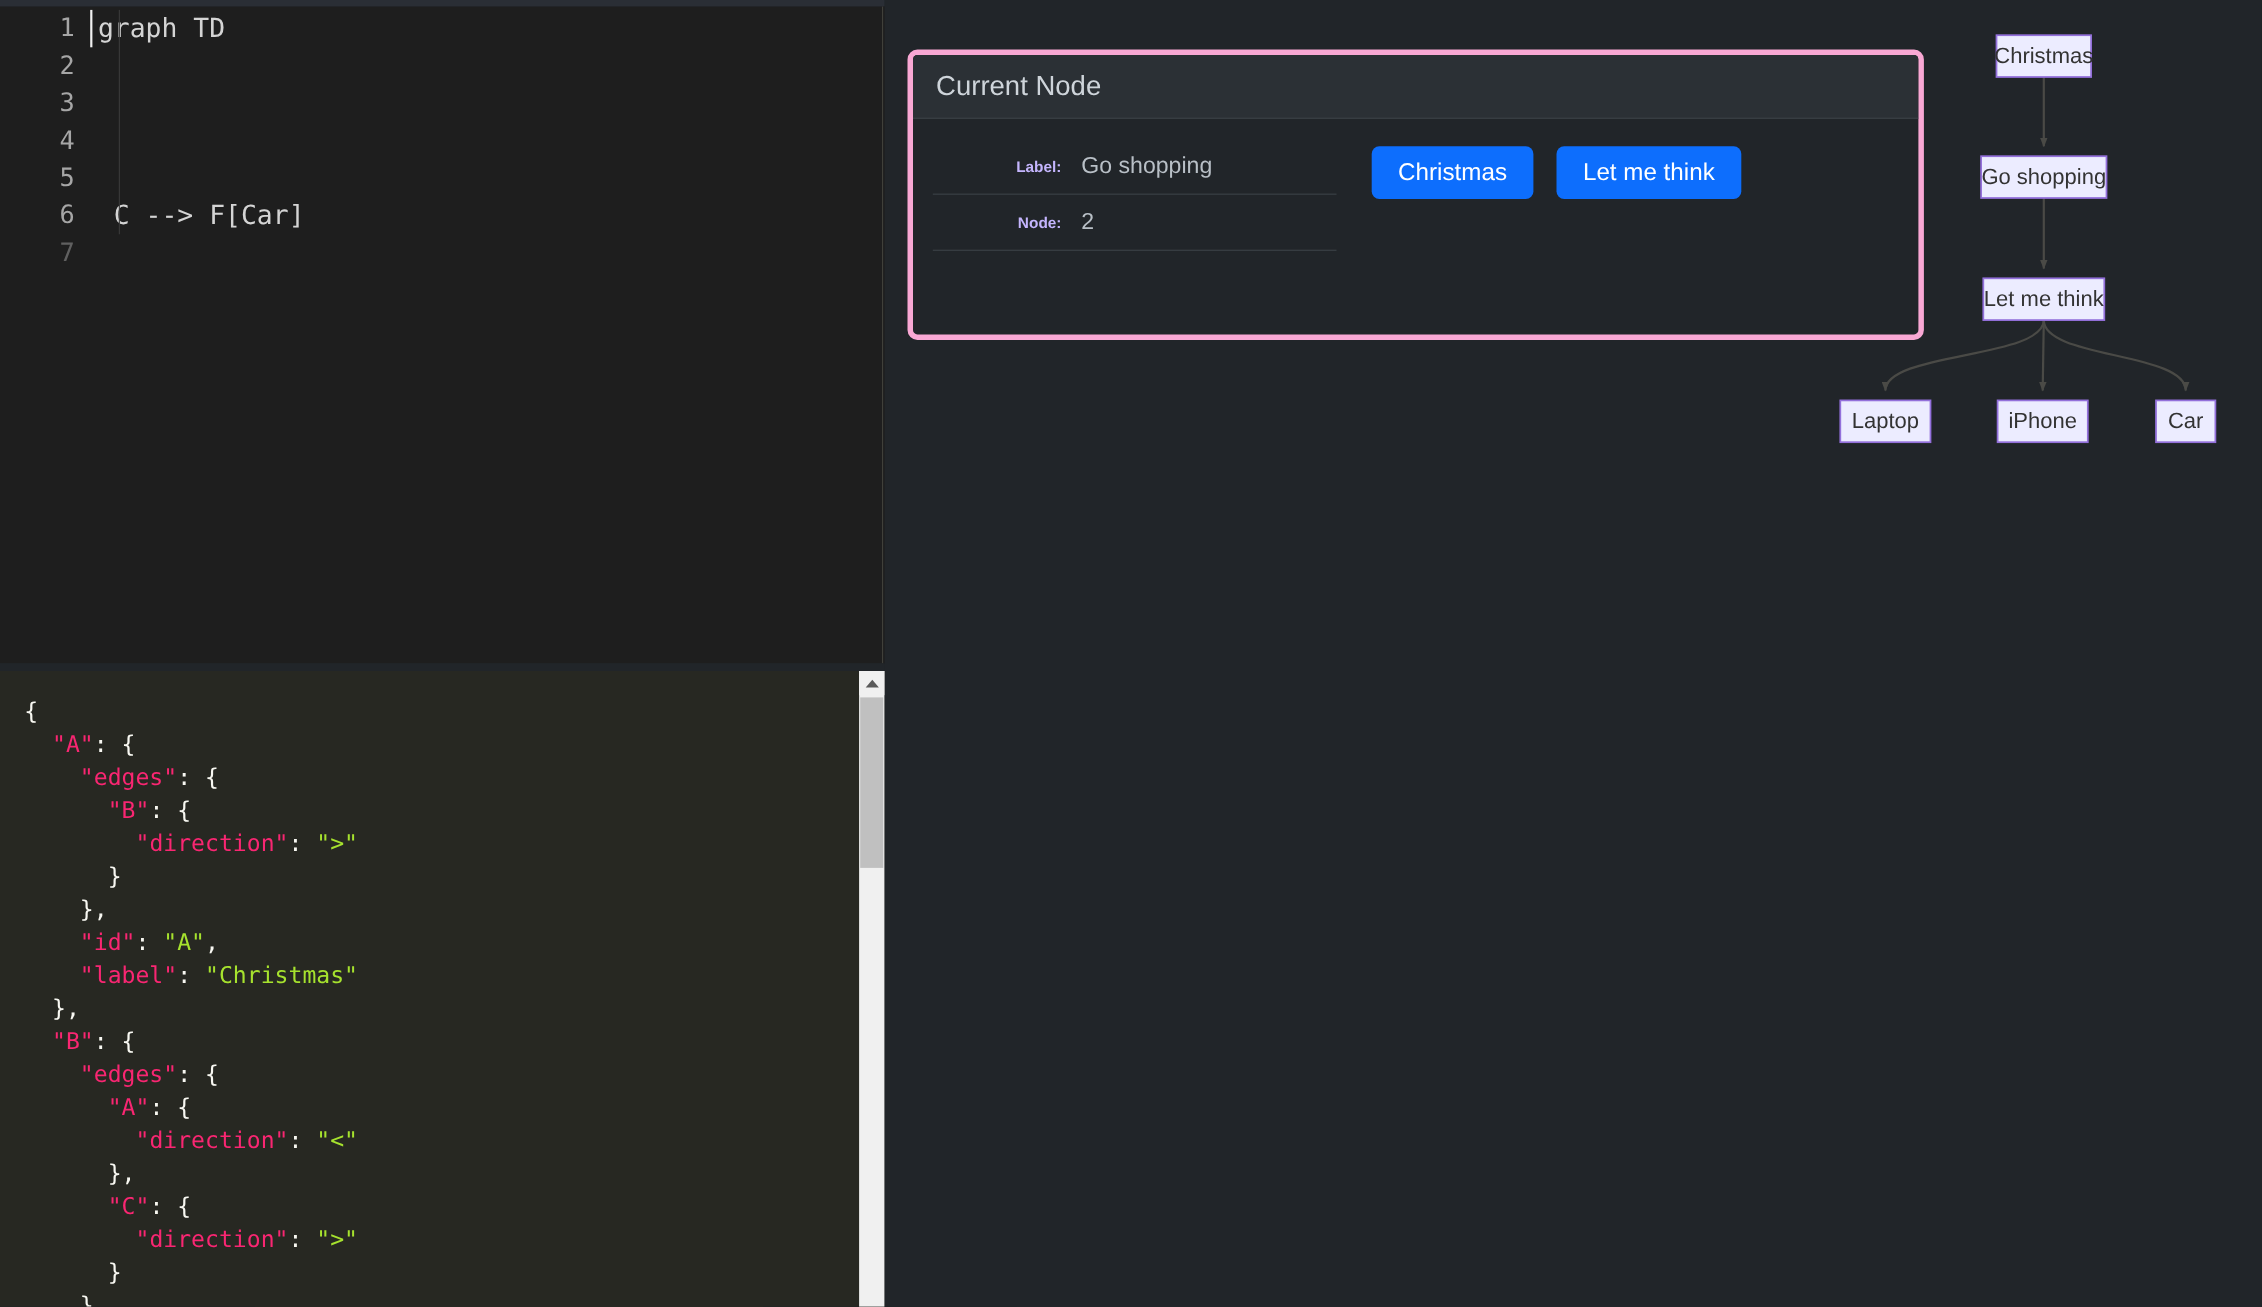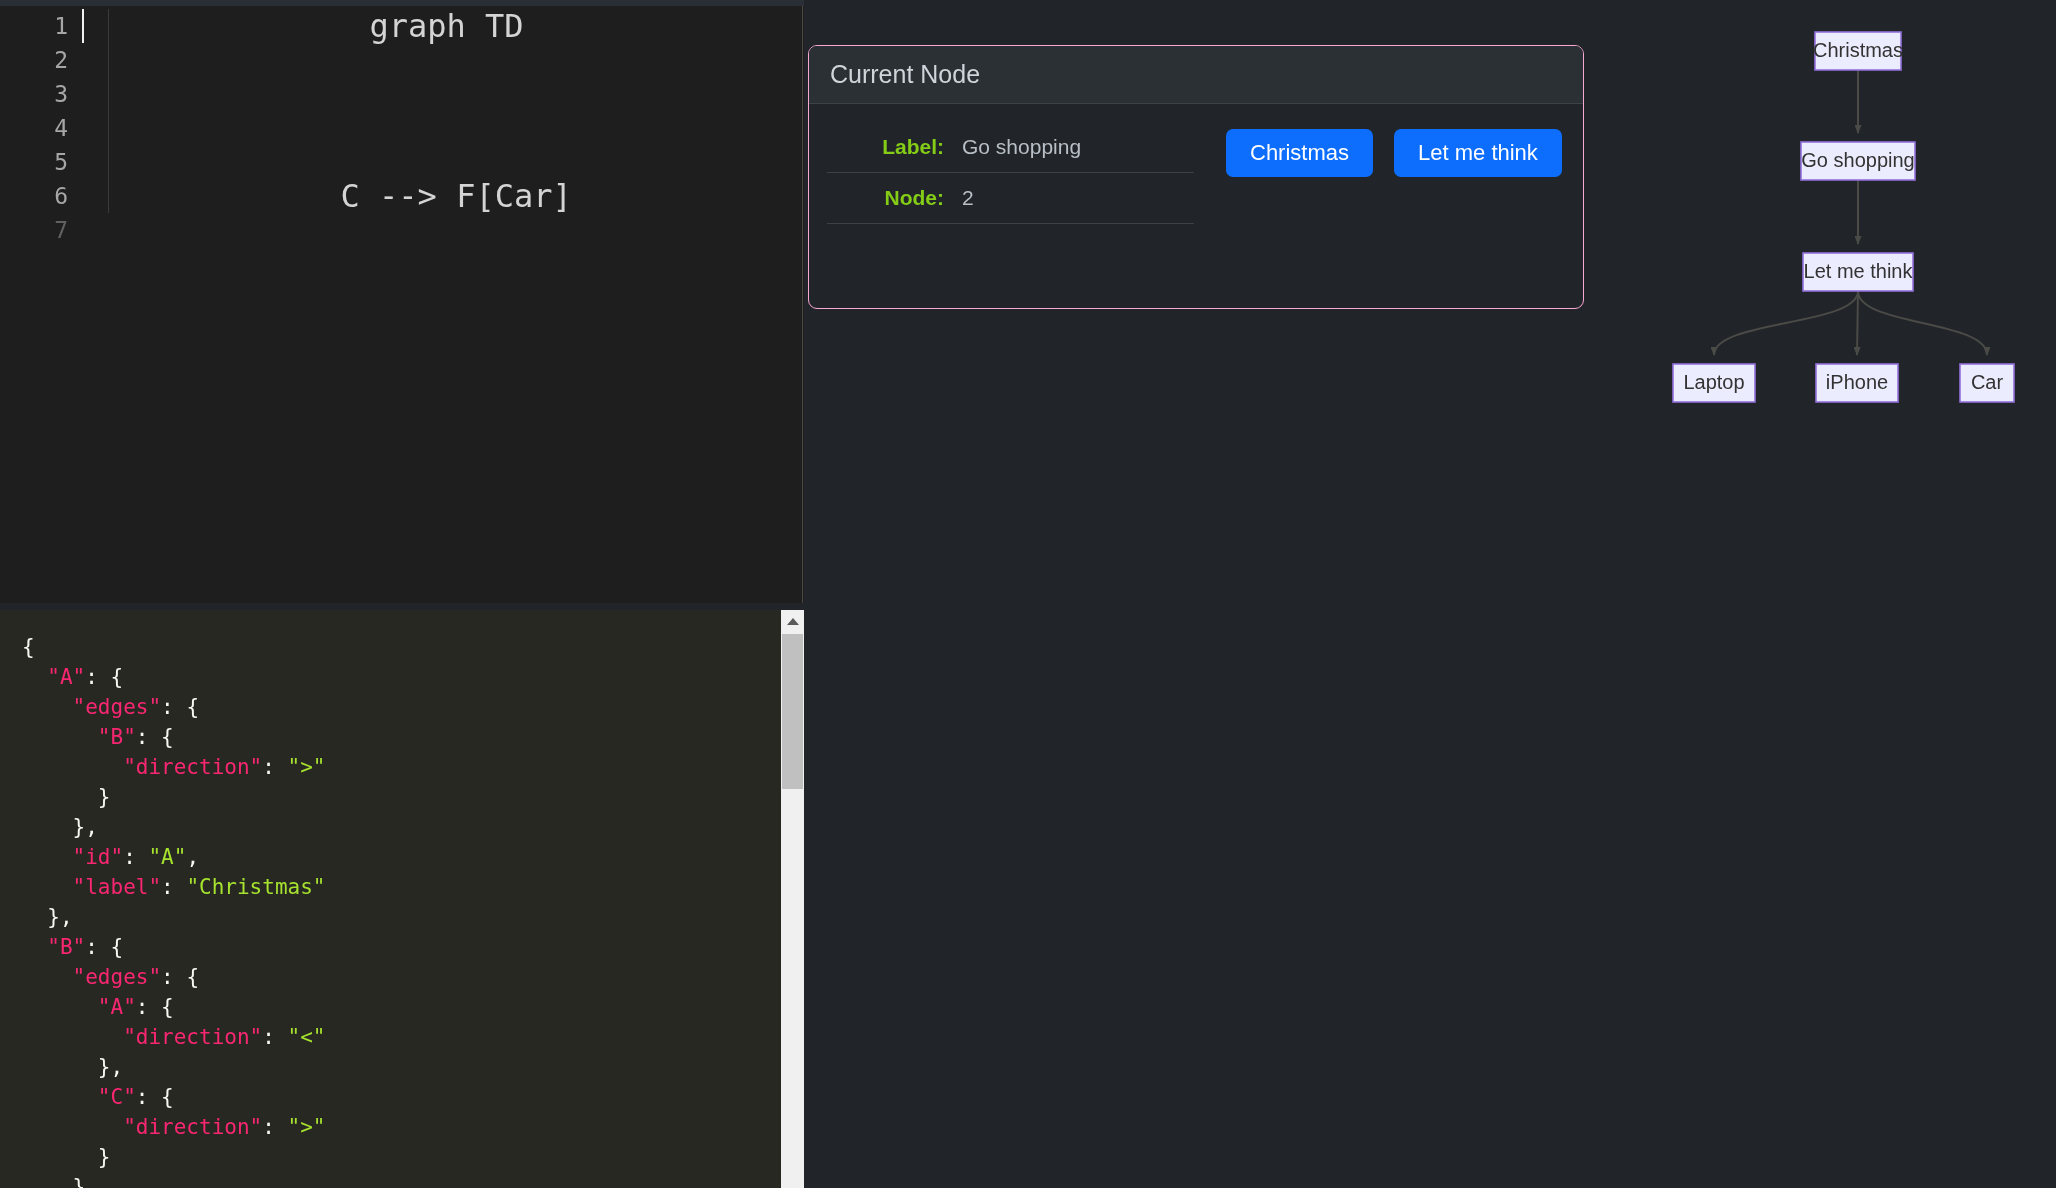--- a/index.html
+++ b/index.html
@@ -66,24 +66,23 @@
     position: absolute;
     left: 108px; top: 3px;
     width: 1px; height: 204px;
     background: #3a3a3a;
   }
 
   .ctext {
     flex: 1;
     color: #d4d4d4;
     font-family: "DejaVu Sans Mono", monospace;
-    font-size: 32px;
+    font-size: 24px;
     white-space: pre;
     padding-left: 5px;
-    text-align: center;
   }
 
   .code-line.active-line .ctext {
     border-left: 2px solid #f0f0f0;
     margin-left: -2px;
     padding-left: 5px;
   }
 
   
   .editor-guide {
@@ -158,24 +157,24 @@
   .pane-divider {
     position: absolute;
     left: 0; top: 603px;
     width: 804px; height: 7px;
     background: #212529;
   }
 
   
   .node-card {
     position: absolute;
-    left: 808px; top: 45px;
-    width: 776px; height: 264px;
+    left: 825px; top: 45px;
+    width: 924px; height: 264px;
     background: #212529;
-    border: 1px solid #f9a8d4;
+    border: 5px solid #f9a8d4;
     border-radius: 9px;
     overflow: hidden;
   }
 
   .node-card-header {
     height: 58px;
     background: #2b3035;
     border-bottom: 1px solid #3c4248;
     display: flex;
     align-items: center;
@@ -204,22 +203,22 @@
     align-items: center;
     height: 51px;
     border-bottom: 1px solid #3c4248;
   }
 
   .field-label {
     width: 135px;
     flex: 0 0 135px;
     text-align: right;
     padding-right: 18px;
-    color: #84cc16;
-    font-size: 21px;
+    color: #c4b5fd;
+    font-size: 14px;
     font-weight: 700;
   }
   .field-value {
     color: #b8bfc6;
     font-size: 21px;
   }
 
   .node-actions {
     flex: 1;
     display: flex;

